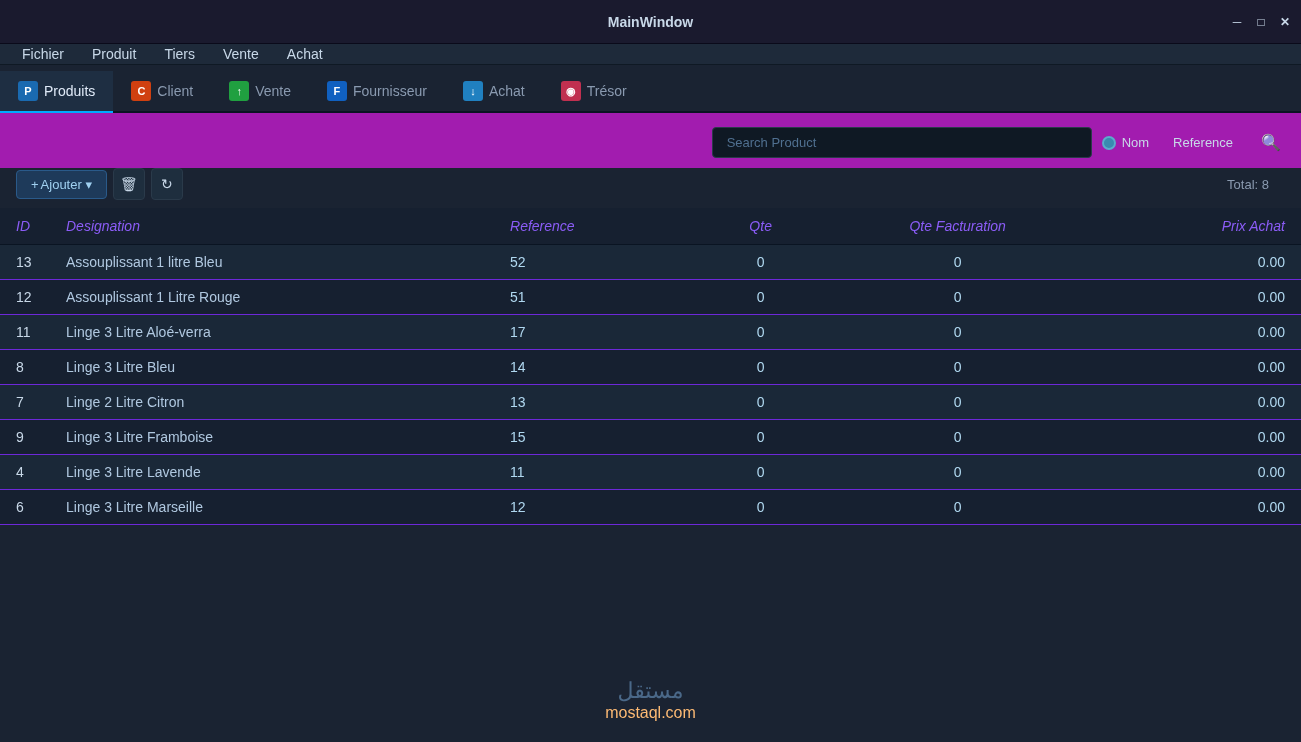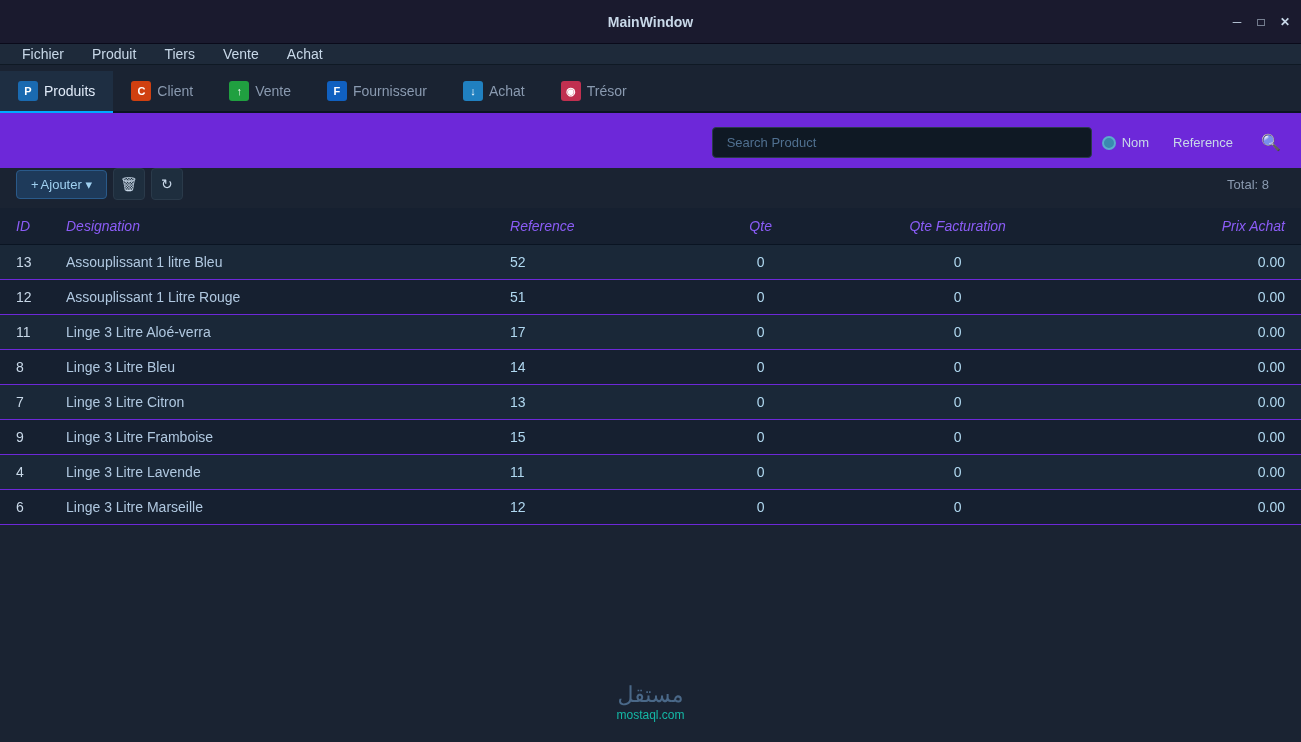--- a/index.html
+++ b/index.html
@@ -96,21 +96,21 @@
     }
     .tab-icon-p { background: #1a6ab0; }
     .tab-icon-c { background: #d04010; }
     .tab-icon-v { background: #20a040; }
     .tab-icon-f { background: #1060c0; }
     .tab-icon-a { background: #2080c0; }
     .tab-icon-t { background: #c03050; }
 
     
     #toolbar-area {
-      background: #6d28d9;
+      background: #a21caf;
       padding: 14px 16px 10px 16px;
       display: flex;
       align-items: center;
       justify-content: space-between;
     }
 
     
     #search-area {
       display: flex;
       align-items: center;
@@ -233,22 +233,22 @@
       left: 50%;
       transform: translateX(-50%);
       text-align: center;
       color: #3a5070;
     }
     #footer .arabic-text {
       font-size: 22px;
       color: #4a6888;
     }
     #footer .domain-text {
-      font-size: 12px;
-      color: #14b8a6;
+      font-size: 16px;
+      color: #fdba74;
     }
 
     .toolbar-row {
       display: flex;
       align-items: center;
       padding: 0 16px 8px 16px;
     }
   </style>
 </head>
 <body>
@@ -366,21 +366,21 @@
         <tr>
     <td class="id-col">8</td>
     <td>Linge 3 Litre Bleu</td>
     <td class="num-col">14</td>
     <td class="num-col" style="text-align:center">0</td>
     <td class="num-col" style="text-align:center">0</td>
     <td class="num-col" style="text-align:right">0.00</td>
   </tr>
         <tr>
     <td class="id-col">7</td>
-    <td>Linge 3 Litre Citron</td>
+    <td>Linge 2 Litre Citron</td>
     <td class="num-col">13</td>
     <td class="num-col" style="text-align:center">0</td>
     <td class="num-col" style="text-align:center">0</td>
     <td class="num-col" style="text-align:right">0.00</td>
   </tr>
         <tr>
     <td class="id-col">9</td>
     <td>Linge 3 Litre Framboise</td>
     <td class="num-col">15</td>
     <td class="num-col" style="text-align:center">0</td>

